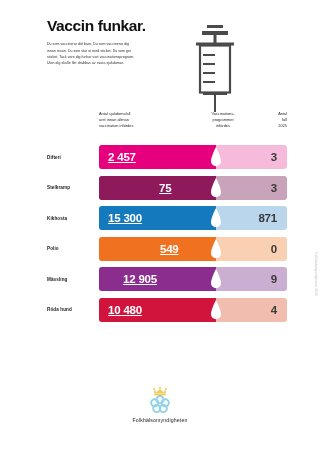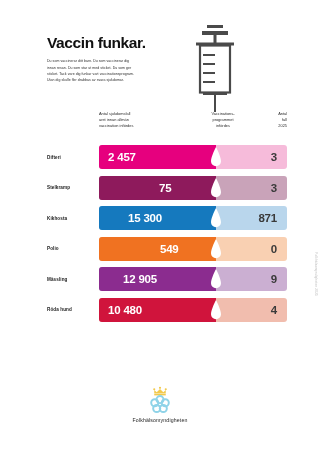--- a/index.html
+++ b/index.html
@@ -7,21 +7,21 @@
     width:320px;height:450px;
     background:#ffffff;
     font-family:"Liberation Sans",sans-serif;
     color:#1a1a1a;
     overflow:hidden;
     position:relative;
   }
   .poster{position:absolute;inset:0;}
 
   
-  .header{position:absolute;left:47px;top:34px;width:135px;}
+  .header{position:absolute;left:47px;top:17px;width:135px;}
   .title{
     font-size:15.5px;font-weight:bold;letter-spacing:-0.4px;
     color:#111;line-height:1.1;margin:0 0 7px 0;
   }
   .intro{
     font-size:3.5px;line-height:1.85;color:#2b2b2b;
     margin:0;letter-spacing:0.05px;
   }
   .intro span{display:block;}
 
@@ -52,20 +52,21 @@
     position:absolute;left:0;top:0;bottom:0;
     display:flex;align-items:center;
   }
   .bar-right{
     position:absolute;right:0;top:0;bottom:0;left:0;
   }
   .val-before{
     position:absolute;top:0;bottom:0;display:flex;align-items:center;
     color:#fff;font-size:11.5px;font-weight:bold;letter-spacing:-0.2px;
     padding-left:9px;
+    text-decoration:underline;
   }
   .val-after{
     position:absolute;right:10px;top:0;bottom:0;display:flex;align-items:center;
     color:#3a3a3a;font-size:11.5px;font-weight:bold;letter-spacing:-0.2px;
   }
   .drop{position:absolute;top:0;height:24px;width:16px;}
 
   
   .footer{position:absolute;left:0;right:0;top:386px;text-align:center;}
   .logo-mark{margin:0 auto;width:34px;height:28px;display:block;}
@@ -164,21 +165,21 @@
         </div>
       </div>
       <div class="row">
         <div class="row-label">Kikhosta</div>
         <div class="bar">
           <div class="bar-right" style="background: rgb(185, 214, 236);"></div>
           <div class="bar-left" style="width: 62%; background: rgb(21, 121, 190);"></div>
           <div class="drop" style="left: calc(62% - 8px);"><svg viewBox="0 0 16 24" width="16" height="24">
               <path d="M8 2 C8 2 13 11.5 13 16.2 A5 5 0 0 1 3 16.2 C3 11.5 8 2 8 2 Z" fill="#ffffff"></path>
             </svg></div>
-          <div class="val-before" style="left: 0px; width: 62%; margin-left: 20px;">15 300</div>
+          <div class="val-before" style="left: 0px; width: 62%;">15 300</div>
           <div class="val-after">871</div>
         </div>
       </div>
       <div class="row">
         <div class="row-label">Polio</div>
         <div class="bar">
           <div class="bar-right" style="background: rgb(249, 208, 178);"></div>
           <div class="bar-left" style="width: 62%; background: rgb(240, 114, 33);"></div>
           <div class="drop" style="left: calc(62% - 8px);"><svg viewBox="0 0 16 24" width="16" height="24">
               <path d="M8 2 C8 2 13 11.5 13 16.2 A5 5 0 0 1 3 16.2 C3 11.5 8 2 8 2 Z" fill="#ffffff"></path>

